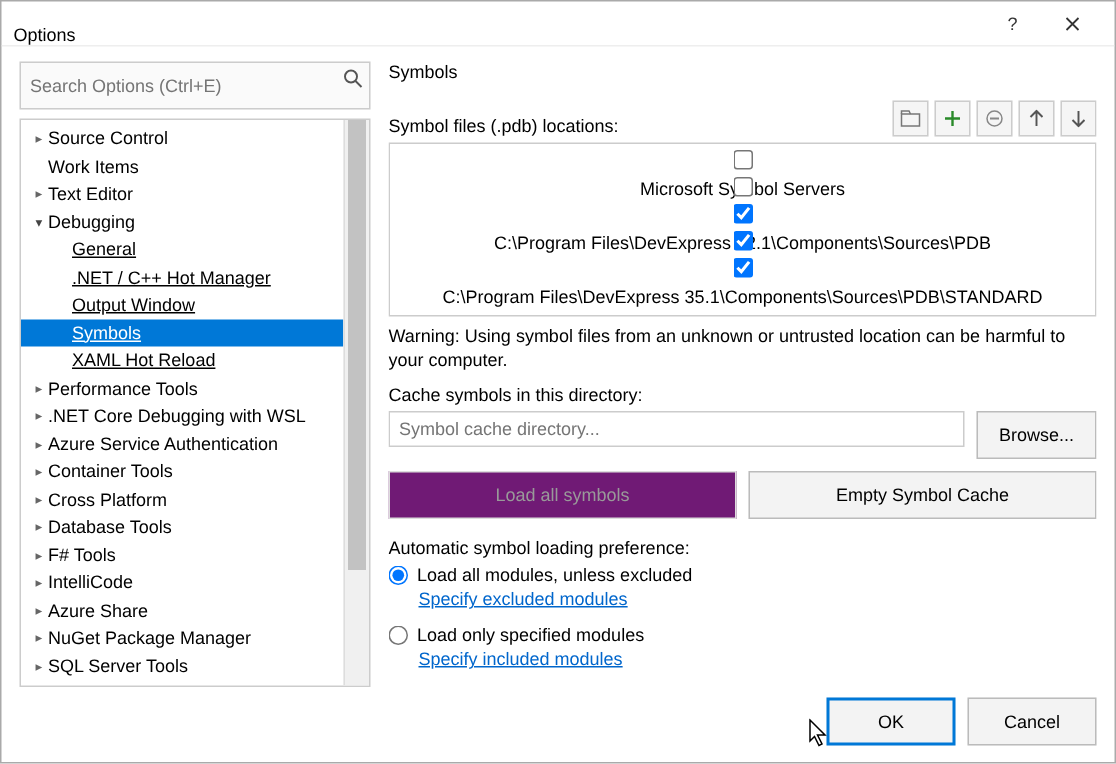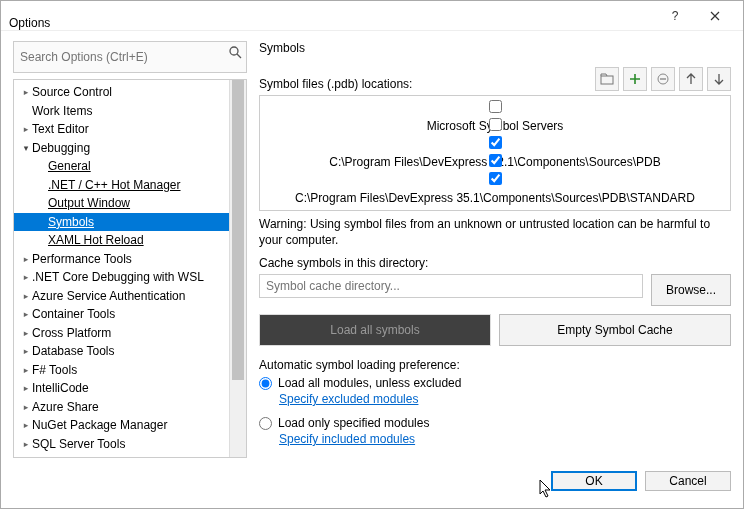--- a/index.html
+++ b/index.html
@@ -26,29 +26,29 @@
 .toolbar-row { display: flex; align-items: flex-end; gap: 4px; }
 .toolbar-row .label { flex: 1; }
 .iconbtn { width: 24px; height: 24px; border: 1px solid #ccc; background: #f5f5f5; display: flex; align-items: center; justify-content: center; }
 .listbox { border: 1px solid #ccc; margin-top: 4px; height: 116px; padding: 4px 6px; }
 .listbox .row { display: flex; align-items: center; height: 18px; gap: 6px; flex-direction: column; }
 .listbox .row input[type=checkbox] { width: 13px; height: 13px; }
 .warn { margin-top: 6px; font-size: 12px; line-height: 1.3; }
 .cache-row { display: flex; gap: 8px; margin-top: 4px; }
 .cache-row input { flex: 1; height: 24px; border: 1px solid #ccc; padding: 0 6px; color: #777; }
 .btn { height: 32px; border: 1px solid #bbb; background: #f3f3f3; padding: 0 14px; display: inline-flex; align-items: center; justify-content: center; min-width: 80px; cursor: default; }
-.btn.disabled { color: #999; background: #404040; border-color: #ddd; }
+.btn.disabled { color: #999; background: #701a75; border-color: #ddd; }
 .btn.wide { flex: 1; }
 .twobtns { display: flex; gap: 8px; margin-top: 8px; }
 .section-label { margin-top: 12px; }
 .radio-row { display: flex; align-items: center; gap: 6px; margin-top: 4px; }
 .radio-row input[type=radio] { width: 13px; height: 13px; }
 .linklike { color: #0066cc; text-decoration: underline; margin-left: 20px; margin-top: 2px; display: inline-block; }
 .footer { height: 44px; border-top: 0; display: flex; justify-content: flex-end; align-items: center; gap: 8px; padding: 0 12px 10px 0; }
-.footer .btn { min-width: 86px; height: 20px; }
+.footer .btn { min-width: 86px; height: 32px; }
 .footer .btn.ok { border-color: #0078d7; box-shadow: inset 0 0 0 1px #0078d7; }
 .cursor { position: absolute; width: 14px; height: 20px; pointer-events: none; }
 svg { display: block; }
 </style>
 </head>
 <body>
 
 <div class="titlebar">
   <div class="title">Options</div>
   <div class="tbtn">?</div>

